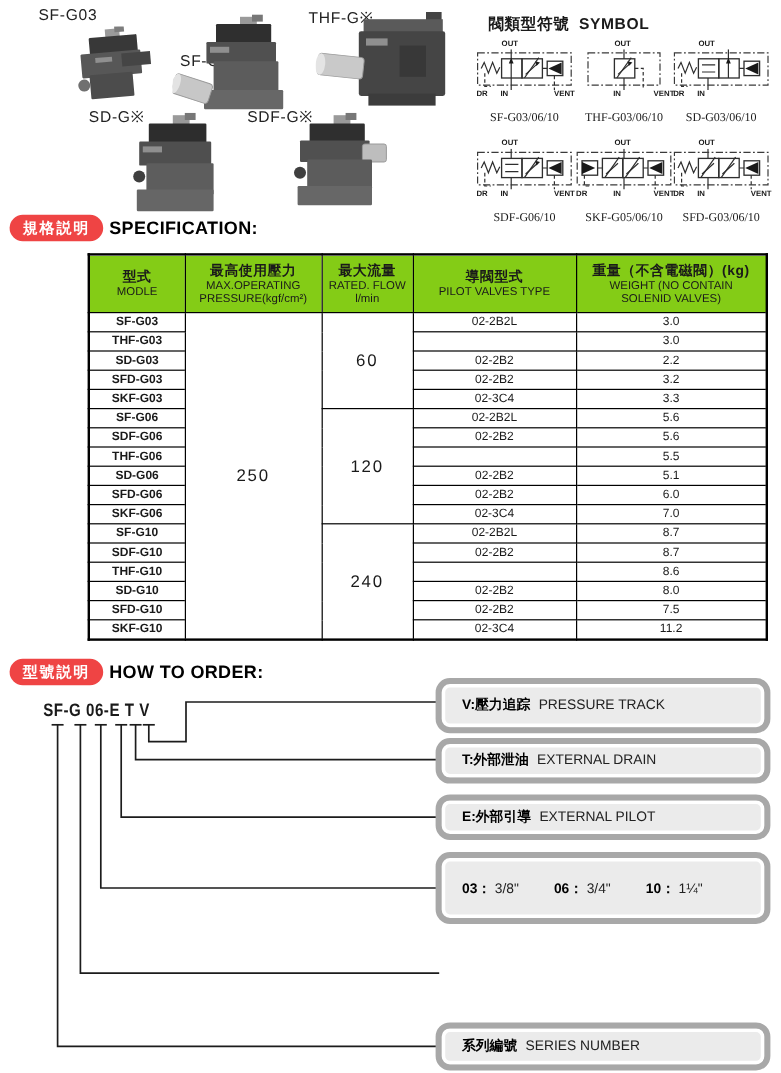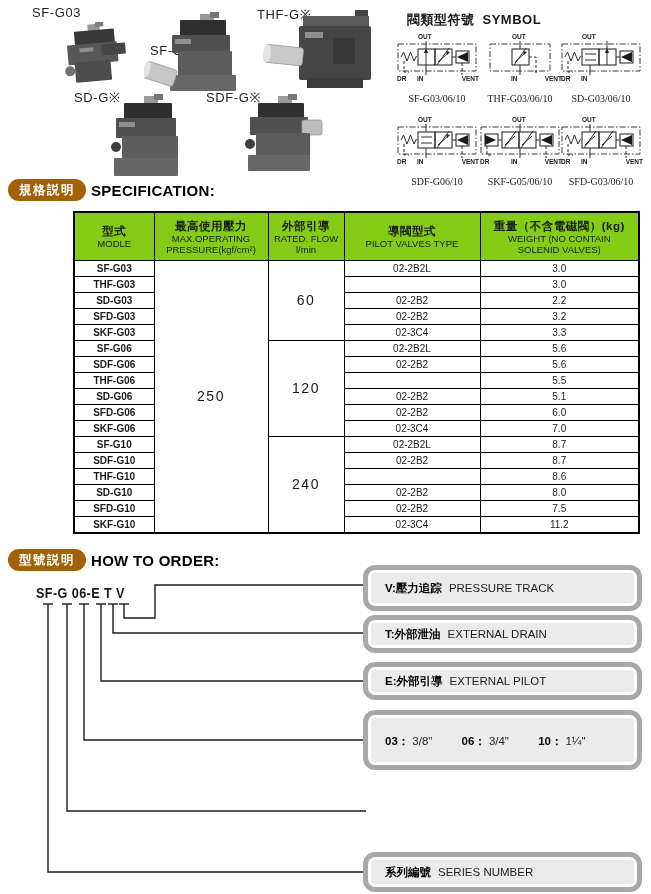--- a/index.html
+++ b/index.html
@@ -23,21 +23,21 @@
   .p-c.mid{left:34px;}
   .p-r{position:absolute;right:1px;}
   .sym-caption{margin-top:9px;text-align:center;font-size:10px;white-space:nowrap;font-family:Liberation Serif, serif;}
   .dashbox{fill:none;stroke:#3a3a3a;stroke-width:1;stroke-dasharray:6 2 1.5 2;}
   .sl{stroke:#2e2e2e;stroke-width:1;fill:none;}
   .sd2{stroke-dasharray:3 2;}
   .sqr{fill:none;stroke:#2e2e2e;stroke-width:1.1;}
   .tri{fill:#1a1a1a;}
 
   
-  .badge{position:absolute;background:#a16207;color:#fff;font-weight:bold;font-size:12.5px;line-height:16px;padding:3px 11px;border-radius:13px;letter-spacing:1.5px;}
+  .badge{position:absolute;background:#ef4444;color:#fff;font-weight:bold;font-size:12.5px;line-height:16px;padding:3px 11px;border-radius:13px;letter-spacing:1.5px;}
   .section-heading{position:absolute;font-weight:bold;font-size:15px;color:#000;letter-spacing:.3px;}
 
   
   table.spec{position:absolute;left:73px;top:211px;width:565px;border-collapse:collapse;table-layout:fixed;border:2px solid #000;}
   .spec th,.spec td{border:1px solid #000;padding:0 2px;text-align:center;overflow:hidden;}
   .spec thead th{background:#84cc16;height:47px;vertical-align:middle;}
   .th-zh{font-size:11.5px;font-weight:bold;line-height:14px;letter-spacing:.5px;}
   .th-en{font-size:9.5px;font-weight:normal;line-height:11px;}
   .spec tbody td{height:15px;font-size:10px;line-height:11px;background:#fff;}
   .spec td.model{font-weight:bold;}
@@ -305,21 +305,21 @@
         <th>
           <div class="th-zh">型式</div>
           <div class="th-en">MODLE</div>
         </th>
         <th>
           <div class="th-zh">最高使用壓力</div>
           <div class="th-en">MAX.OPERATING</div>
           <div class="th-en">PRESSURE(kgf/cm²)</div>
         </th>
         <th>
-          <div class="th-zh">外部引導</div>
+          <div class="th-zh">最大流量</div>
           <div class="th-en">RATED. FLOW</div>
           <div class="th-en">l/min</div>
         </th>
         <th>
           <div class="th-zh">導閥型式</div>
           <div class="th-en">PILOT VALVES TYPE</div>
         </th>
         <th>
           <div class="th-zh">重量（不含電磁閥）(kg)</div>
           <div class="th-en">WEIGHT (NO CONTAIN</div>

